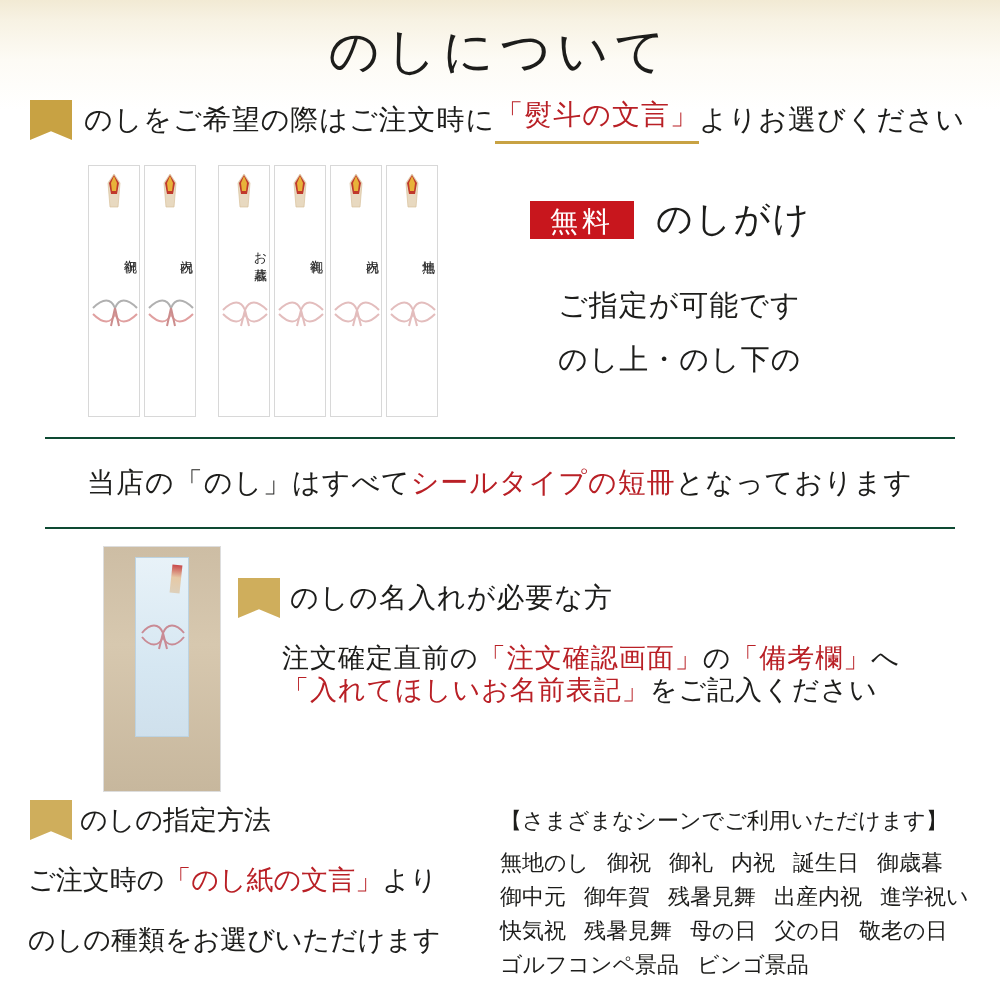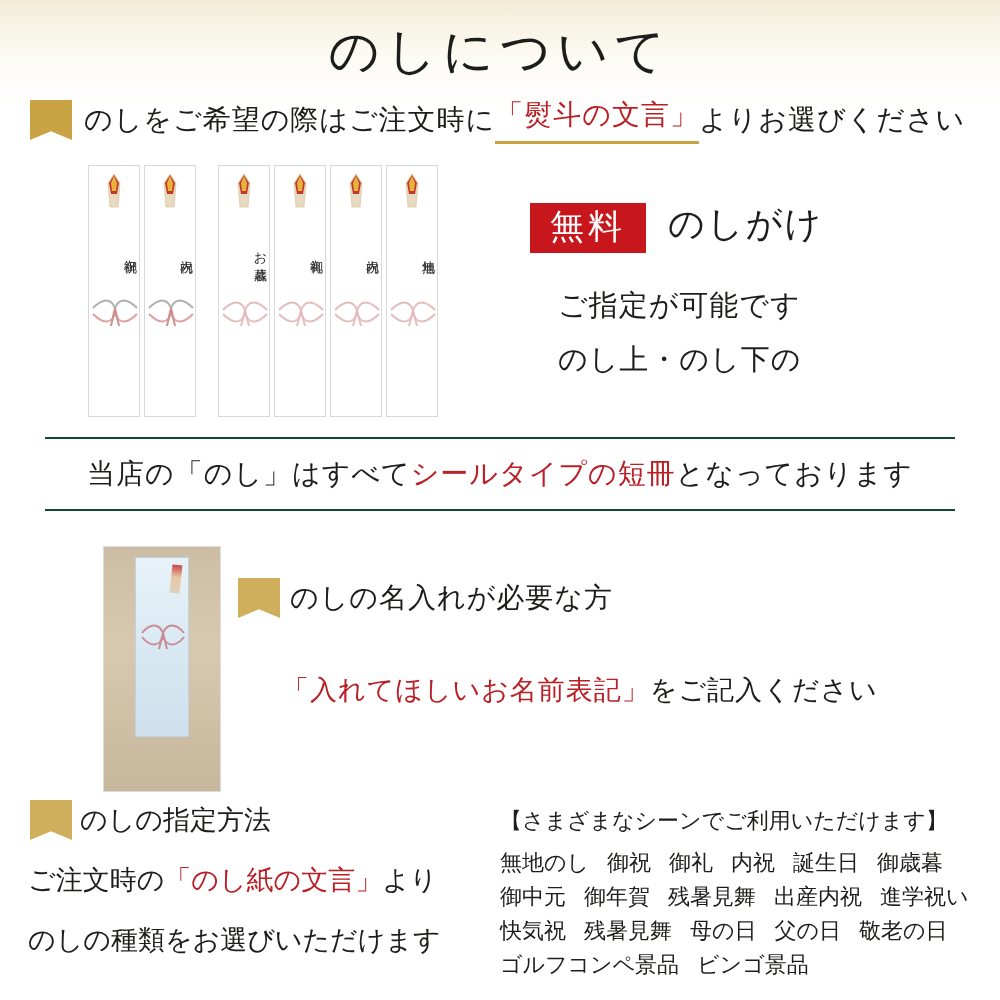--- a/index.html
+++ b/index.html
@@ -95,46 +95,45 @@
 
   
   .free-row {
     position: absolute;
     top: 195px; left: 530px;
     display: flex; align-items: center;
   }
   .badge-free {
     background: #c8161d;
     color: #ffffff;
-    font-size: 34px;
-    padding: 7px 20px 9px;
+    font-size: 28px;
+    padding: 7px 20px 3px;
     letter-spacing: 4px;
     line-height: 1;
-    margin-top: 8px;
   }
   .free-label {
     font-size: 36px;
     margin-left: 22px;
     color: #1d1d1b;
     letter-spacing: 2px;
   }
   .free-sub {
     position: absolute;
     left: 558px; top: 278px;
     font-size: 29px;
     line-height: 54px;
     color: #1d1d1b;
     letter-spacing: 1px;
   }
 
   
   .band {
     position: absolute;
     left: 45px; top: 437px;
-    width: 910px; height: 74px;
+    width: 910px; height: 92px;
     border-top: 2px solid #0e4a33;
     border-bottom: 2px solid #0e4a33;
   }
   .band .band-text {
     position: absolute;
     top: 50%; left: 50%;
     transform: translate(-50%, -50%);
     font-size: 28px;
     white-space: nowrap;
     color: #1d1d1b;
@@ -359,20 +358,23 @@
         <path d="M2 17 C10 27, 19 27, 23 17 C27 27, 36 27, 44 17" fill="none" stroke="#c98b95" stroke-width="2"></path>
         <path d="M23 13 L19 29 M23 13 L27 29" fill="none" stroke="#c98b95" stroke-width="2"></path>
       </svg>
     </div>
   </div>
 
   <div class="name-head">
     <span class="marker gold2"></span>
     <span class="txt">のしの名入れが必要な方</span>
   </div>
+  <div class="name-l1">
+    <span>注文確定直前の</span><span class="red">「注文確認画面」</span><span>の</span><span class="red">「備考欄」</span><span>へ</span>
+  </div>
   <div class="name-l2">
     <span class="red">「入れてほしいお名前表記」</span><span>をご記入ください</span>
   </div>
 
   <div class="des-head">
     <span class="marker gold2"></span>
     <span class="txt">のしの指定方法</span>
   </div>
   <div class="des-l1">
     <span>ご注文時の</span><span class="red">「のし紙の文言」</span><span>より</span>

